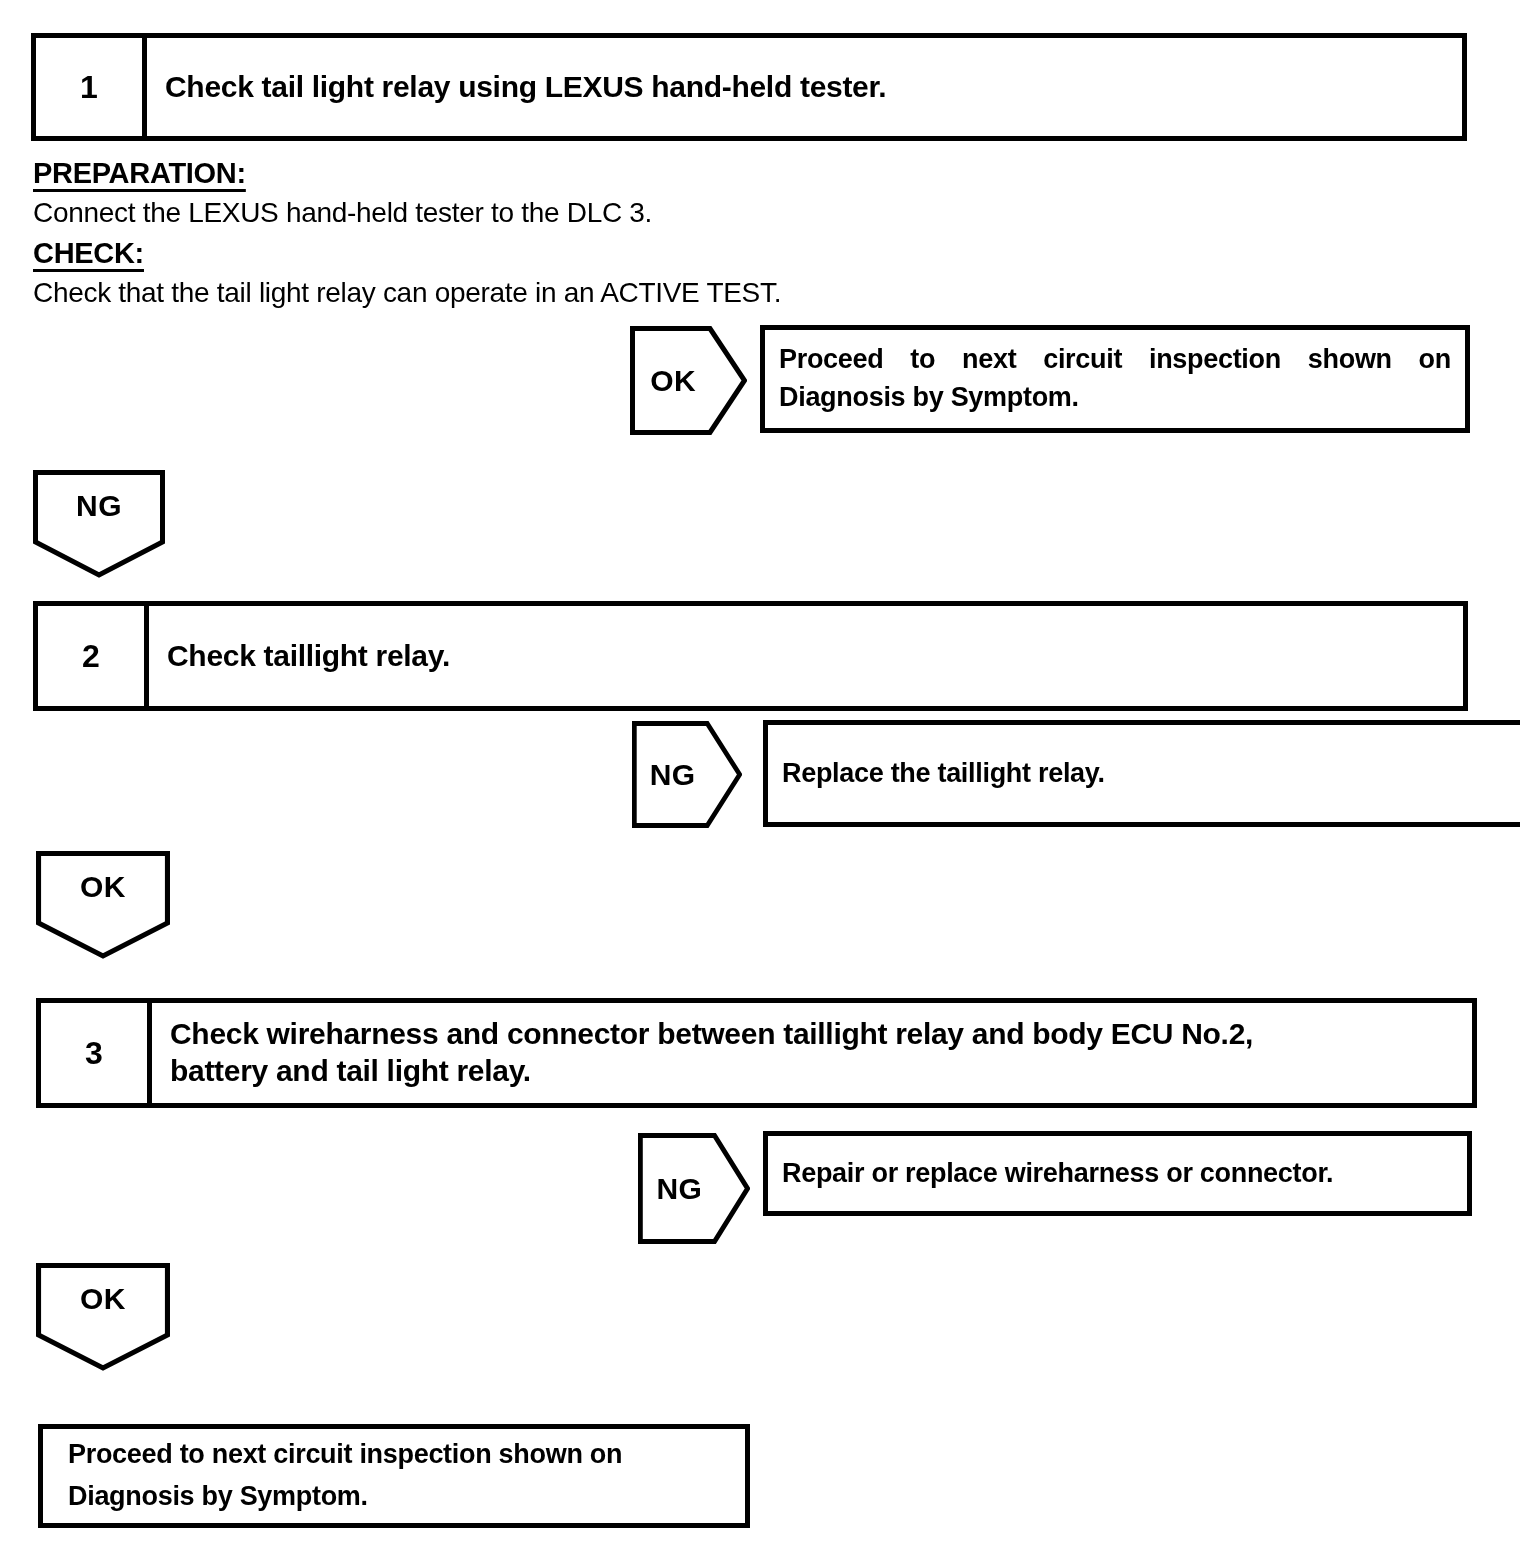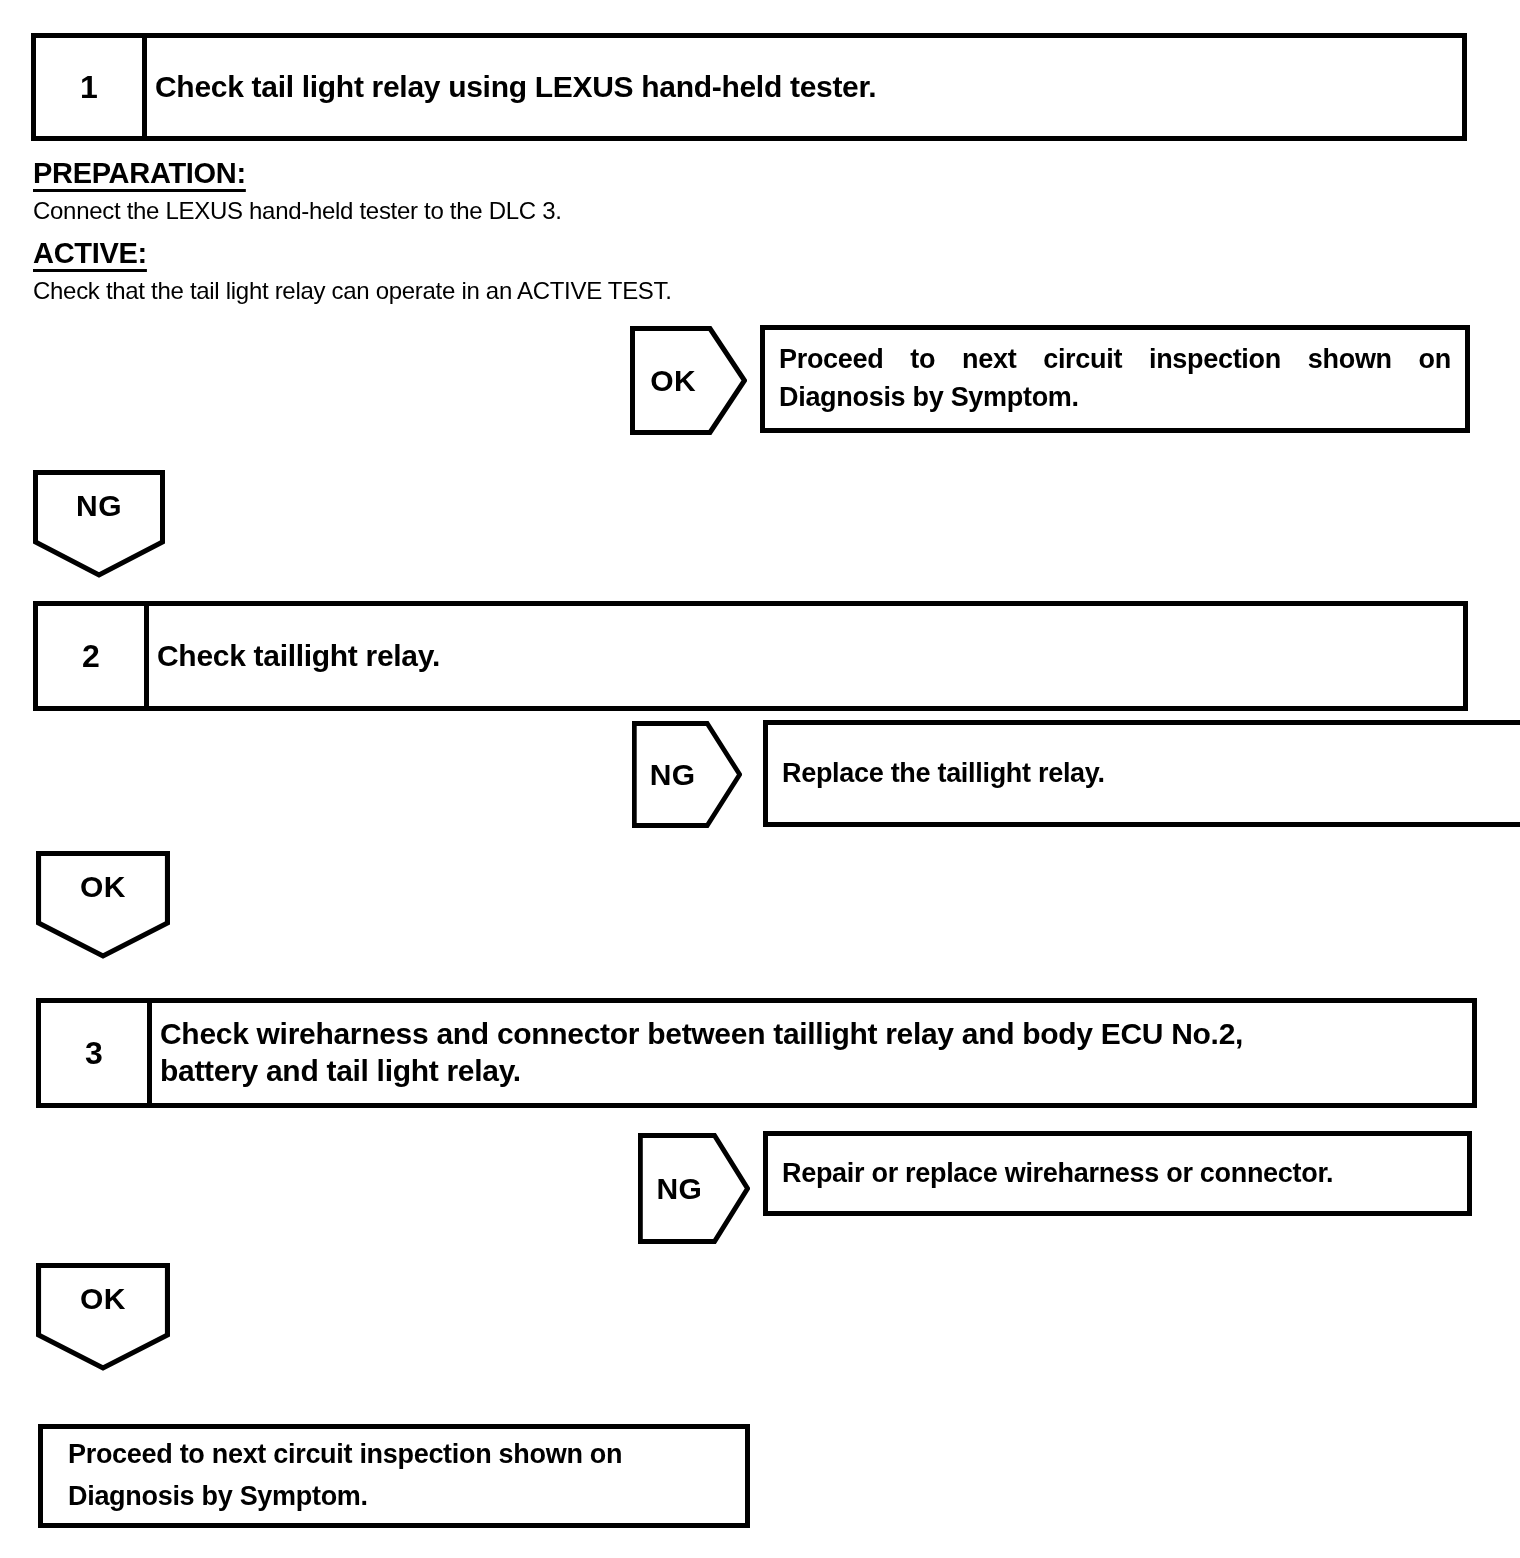--- a/index.html
+++ b/index.html
@@ -14,36 +14,36 @@
     position:absolute; border:5px solid #000; background:#fff;
   }
   .step { display:flex; }
   .step-num {
     flex:0 0 111px; border-right:5px solid #000;
     display:flex; align-items:center; justify-content:center;
     font-weight:bold; font-size:32px;
   }
   .step-title {
     flex:1; display:flex; flex-direction:column; justify-content:center;
-    padding:0 22px 0 8px; font-weight:bold; font-size:30px;
+    padding:0 22px 0 18px; font-weight:bold; font-size:30px;
     line-height:1.22; letter-spacing:-0.3px; white-space:nowrap;
   }
   .result {
     display:flex; flex-direction:column; justify-content:center;
     padding:0 14px; font-weight:bold; font-size:27px;
     line-height:1.4; letter-spacing:-0.3px;
   }
   .result .line { width:100%; }
   .jline { text-align:justify; text-align-last:justify; }
   .note-label {
     position:absolute; font-weight:bold; font-size:29px; letter-spacing:-0.3px;
     text-decoration:underline; text-decoration-thickness:3px; text-underline-offset:6px;
   }
   .note-text {
-    position:absolute; font-size:24px; letter-spacing:-0.3px;
+    position:absolute; font-size:28px; letter-spacing:-0.3px;
   }
   .ptag { position:absolute; }
   .ptag svg { position:absolute; left:0; top:0; width:100%; height:100%; }
   .ptag-label {
     position:absolute; display:flex; align-items:center; justify-content:center;
     font-weight:bold; font-size:30px; letter-spacing:0.5px;
   }
   .ptag-right .ptag-label { left:0; top:0; width:74%; height:100%; }
   .ptag-down  .ptag-label { left:0; top:0; width:100%; height:66%; }
   .terminal {
@@ -59,21 +59,21 @@
 
   <div class="box step" style="left:31px; top:33px; width:1436px; height:108px;">
     <div class="step-num">1</div>
     <div class="step-title">
       <div>Check tail light relay using LEXUS hand-held tester.</div>
     </div>
   </div>
 
   <div class="note-label" style="left:33px; top:157px;">PREPARATION:</div>
   <div class="note-text" style="left:33px; top:197px;">Connect the LEXUS hand-held tester to the DLC 3.</div>
-  <div class="note-label" style="left:33px; top:237px;">ACTIVE:</div>
+  <div class="note-label" style="left:33px; top:237px;">CHECK:</div>
   <div class="note-text" style="left:33px; top:277px;text-align:right;">Check that the tail light relay can operate in an ACTIVE TEST.</div>
 
   <div class="ptag ptag-right" style="left:630px; top:326px; width:117px; height:109px;">
     <svg viewBox="0 0 117 109" preserveAspectRatio="none">
       <polygon points="2.5,2.5 80,2.5 114.5,54.5 80,106.5 2.5,106.5" fill="#fff" stroke="#000" stroke-width="5"></polygon>
     </svg>
     <div class="ptag-label">OK</div>
   </div>
   <div class="box result" style="left:760px; top:325px; width:710px; height:108px;">
     <div class="line jline">Proceed to next circuit inspection shown on</div>

